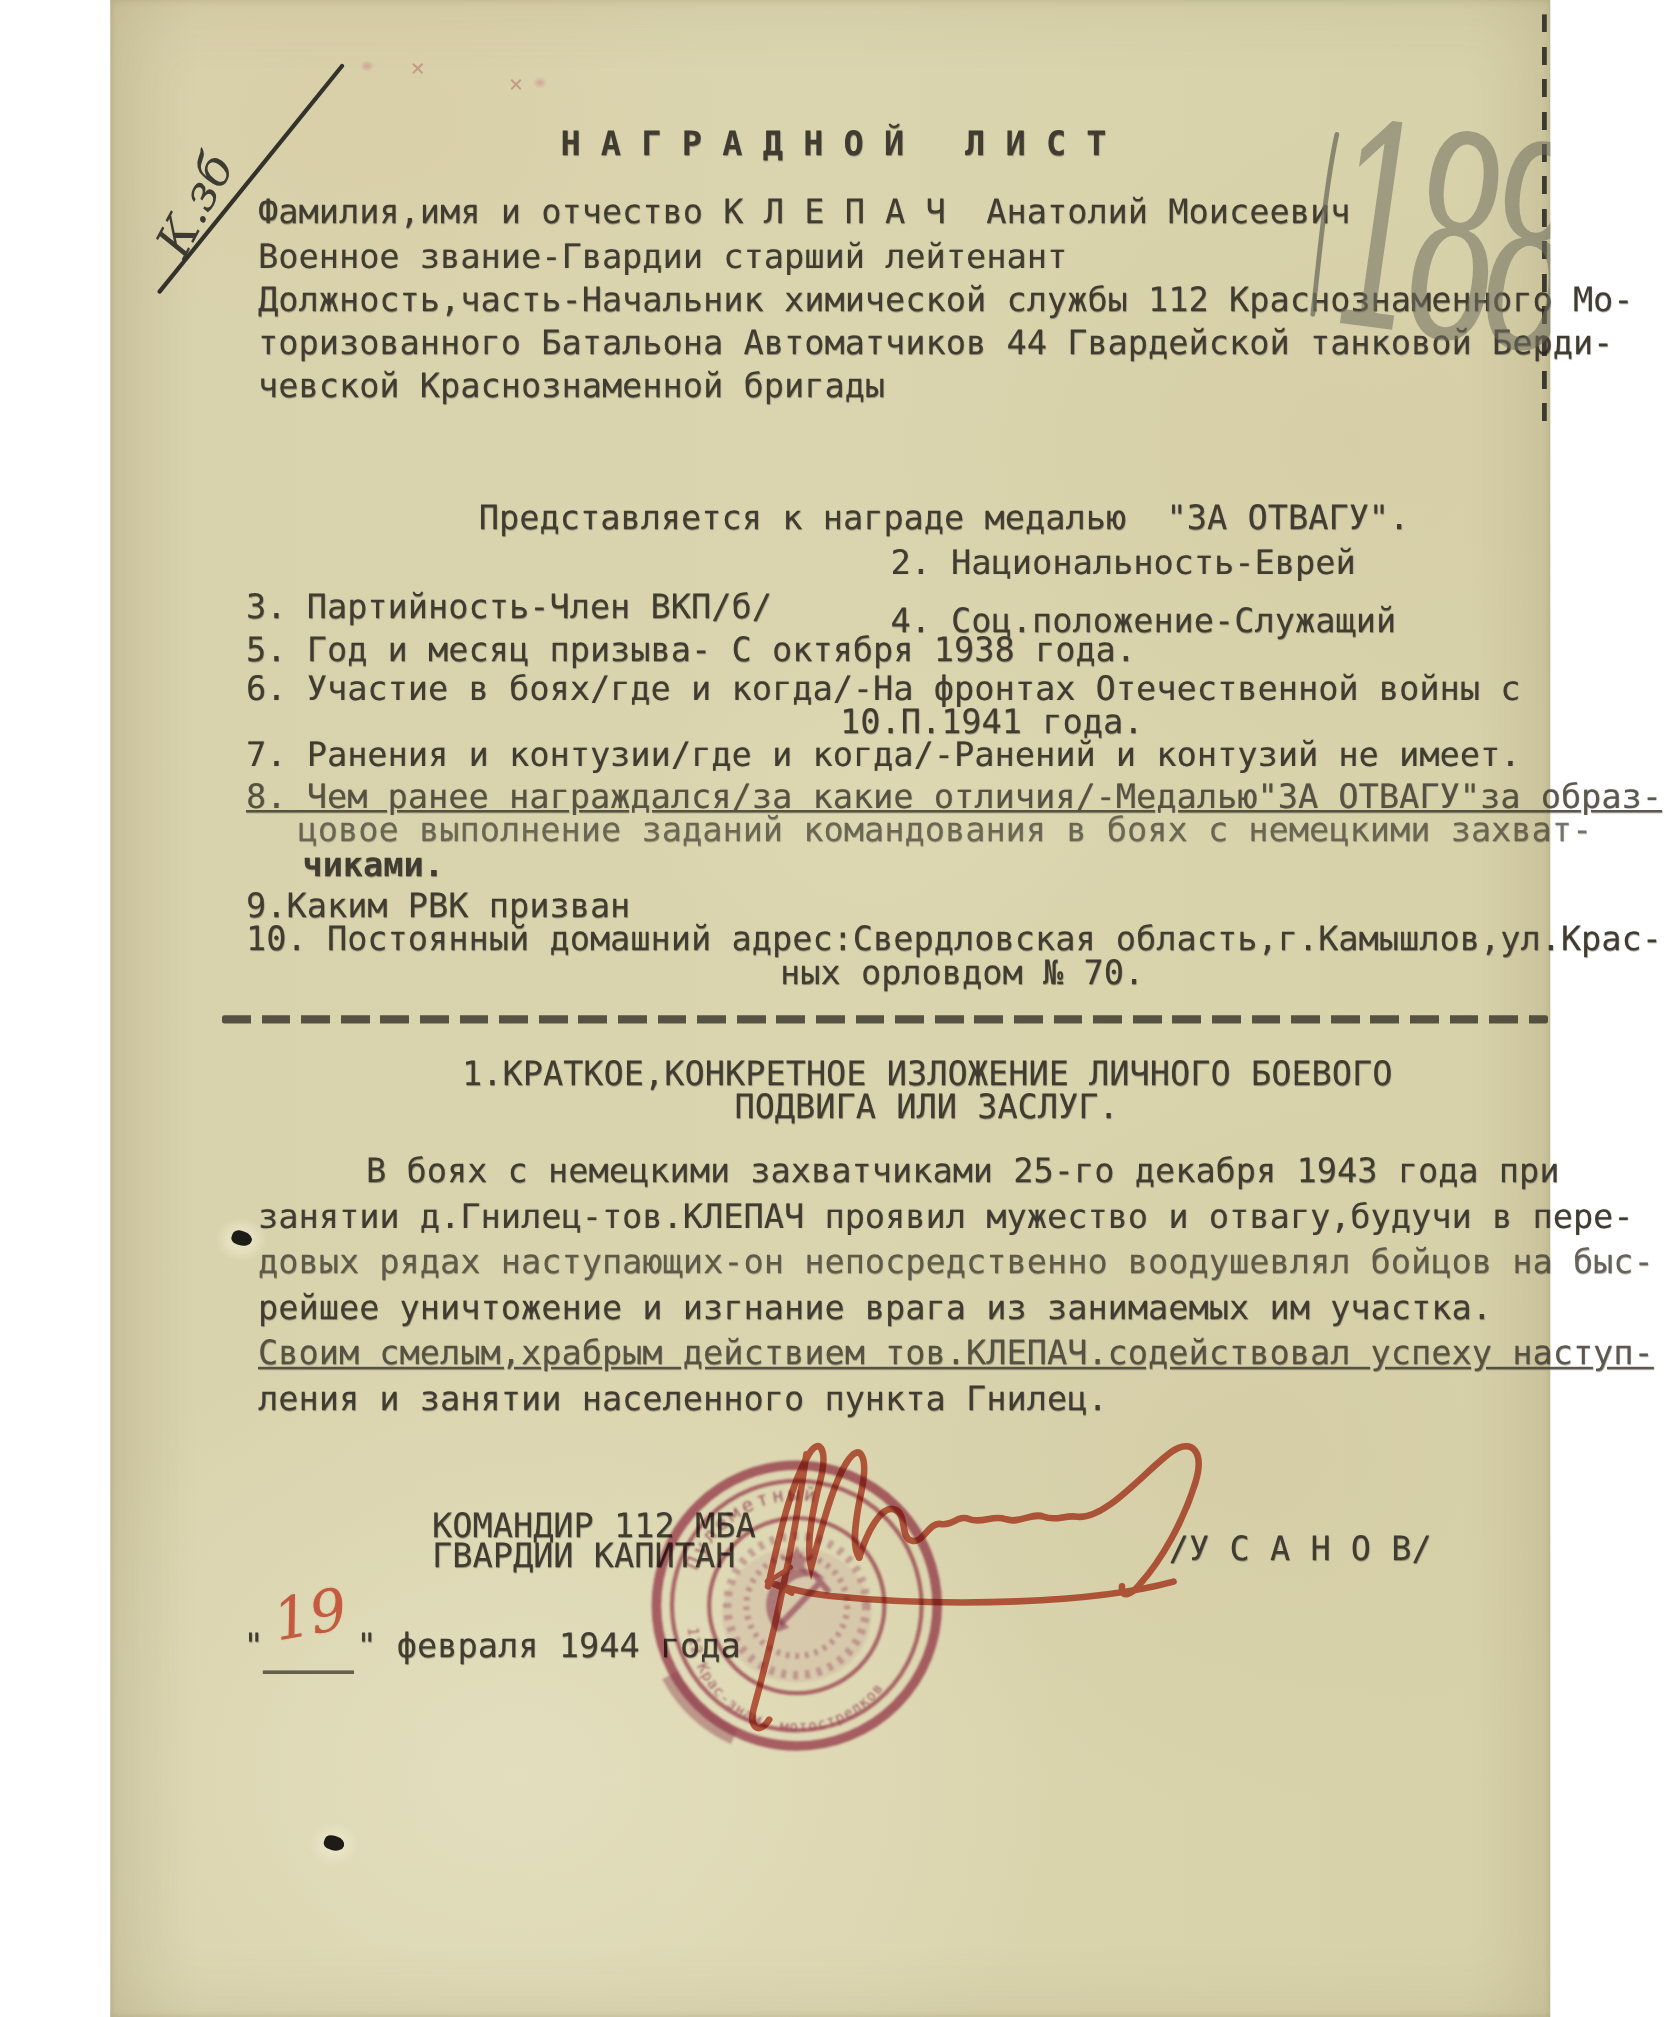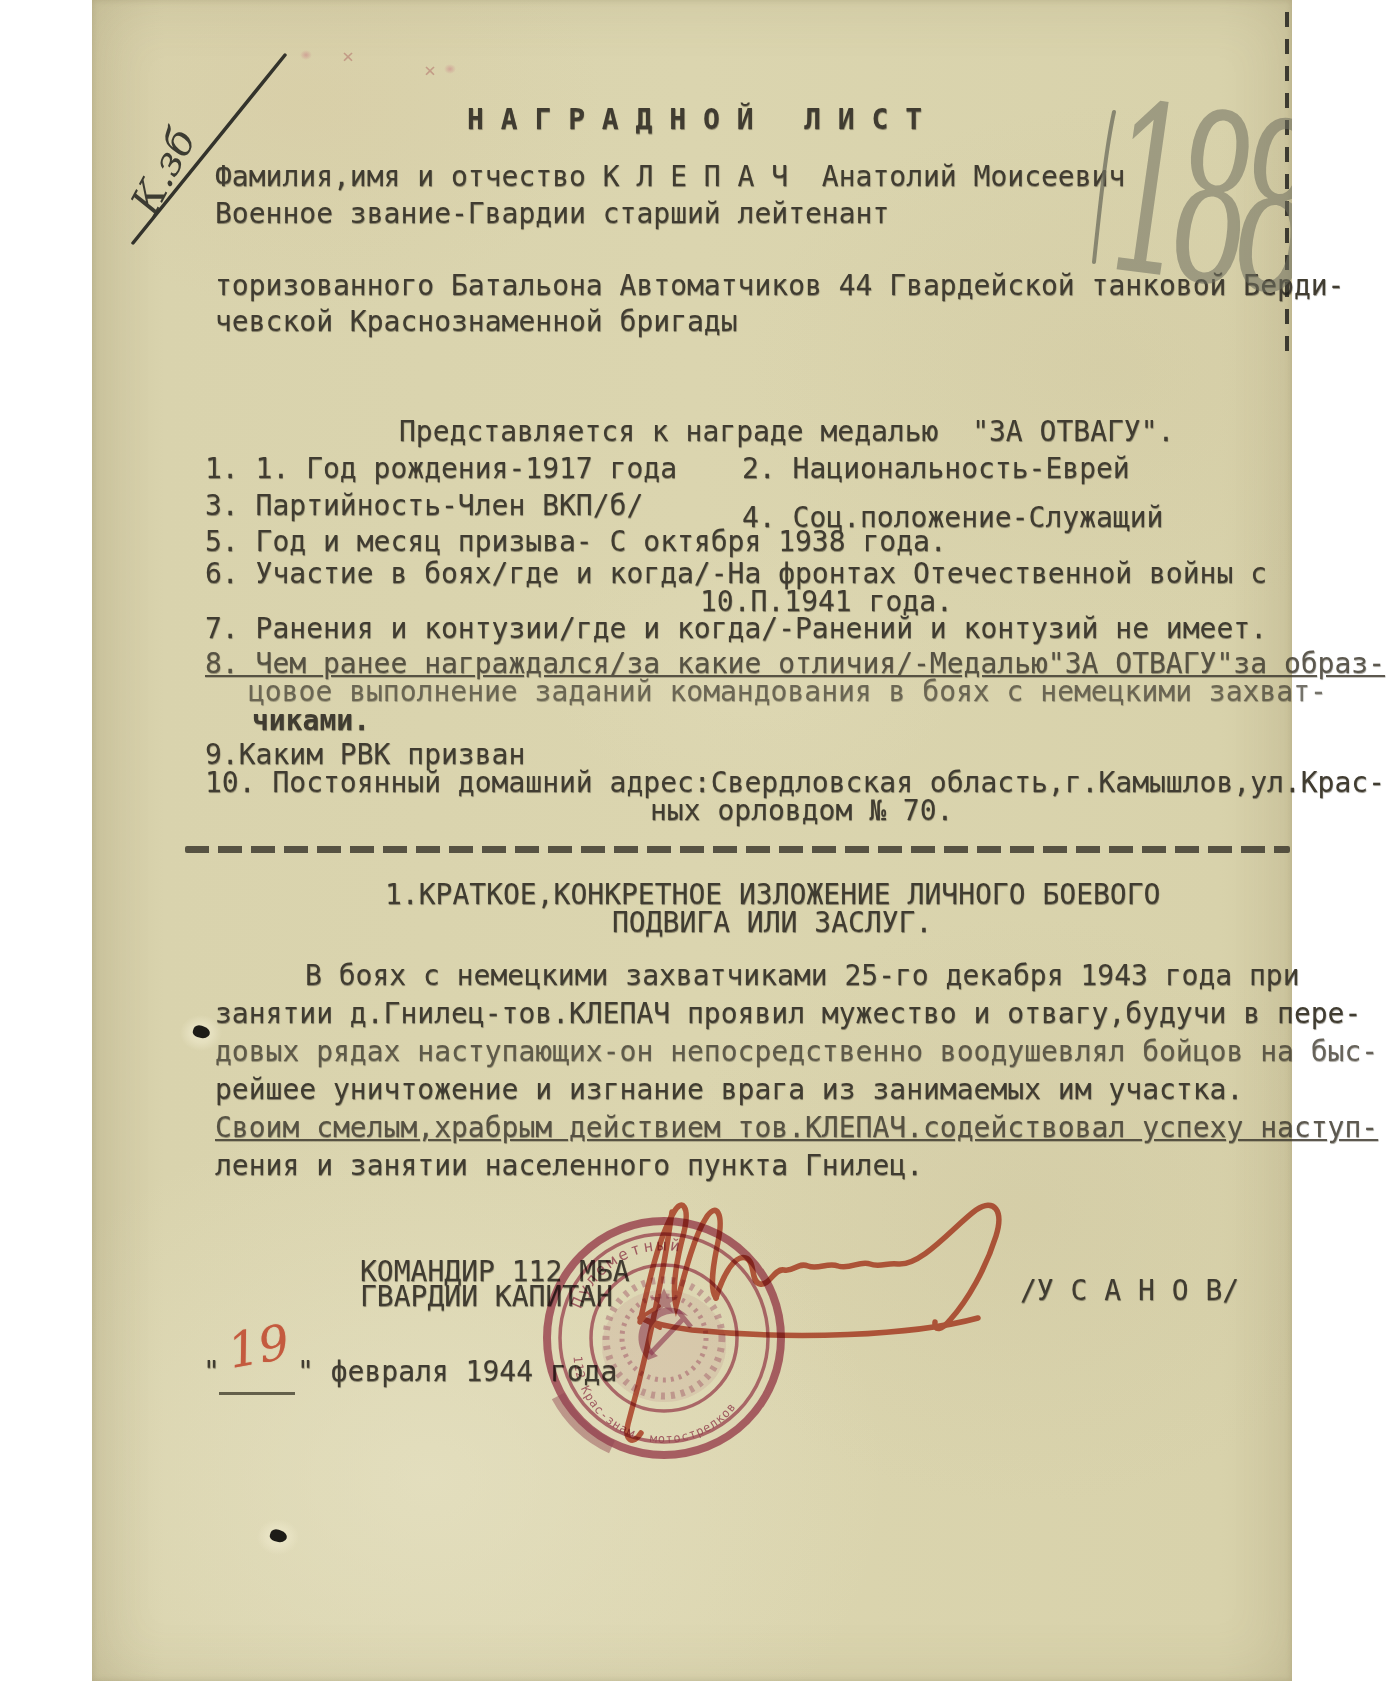--- a/index.html
+++ b/index.html
@@ -36,26 +36,26 @@
 </style>
 </head>
 <body>
 
 <div id="stage">
   <div id="paper">
 
     <div class="t bold" style="left:375px;top:106px;">Н А Г Р А Д Н О Й   Л И С Т</div>
     <div class="t" style="left:123px;top:163px;">Фамилия,имя и отчество К Л Е П А Ч  Анатолий Моисеевич</div>
     <div class="t" style="left:123px;top:200px;">Военное звание-Гвардии старший лейтенант</div>
+    <div class="t" style="left:123px;top:236px;">Должность,часть-Начальник химической службы 112 Краснознаменного Мо-</div>
     <div class="t" style="left:123px;top:272px;">торизованного Батальона Автоматчиков 44 Гвардейской танковой Берди-</div>
     <div class="t" style="left:123px;top:308px;">чевской Краснознаменной бригады</div>
 
     <div class="t" style="left:307px;top:418px;">Представляется к награде медалью  "ЗА ОТВАГУ".</div>
 
-    <div class="t" style="left:113px;top:455px;">1. 1. Год рождения-1917 года</div>
     <div class="t" style="left:650px;top:455px;">2. Национальность-Еврей</div>
     <div class="t" style="left:113px;top:492px;">3. Партийность-Член ВКП/б/</div>
     <div class="t" style="left:650px;top:492px;margin-top:12px;">4. Соц.положение-Служащий</div>
     <div class="t" style="left:113px;top:528px;">5. Год и месяц призыва- С октября 1938 года.</div>
     <div class="t" style="left:113px;top:560px;">6. Участие в боях/где и когда/-На фронтах Отечественной войны с</div>
     <div class="t" style="left:608px;top:588px;">10.П.1941 года.</div>
     <div class="t" style="left:113px;top:615px;">7. Ранения и контузии/где и когда/-Ранений и контузий не имеет.</div>
     <div class="t f85" style="left:113px;top:650px;">8. Чем ранее награждался/за какие отличия/-Медалью"ЗА ОТВАГУ"за образ-</div>
     <div class="t f75" style="left:156px;top:678px;">цовое выполнение заданий командования в боях с немецкими захват-</div>
     <div class="t bold" style="left:160px;top:707px;">чиками.</div>
@@ -70,21 +70,21 @@
 
     <div class="t" style="left:213px;top:962px;">В боях с немецкими захватчиками 25-го декабря 1943 года при</div>
     <div class="t" style="left:123px;top:1000px;">занятии д.Гнилец-тов.КЛЕПАЧ проявил мужество и отвагу,будучи в пере-</div>
     <div class="t f8" style="left:123px;top:1038px;">довых рядах наступающих-он непосредственно воодушевлял бойцов на быс-</div>
     <div class="t" style="left:123px;top:1076px;">рейшее уничтожение и изгнание врага из занимаемых им участка.</div>
     <div class="t f85" style="left:123px;top:1114px;">Своим смелым,храбрым действием тов.КЛЕПАЧ.содействовал успеху наступ-</div>
     <div class="t" style="left:123px;top:1152px;">ления и занятии населенного пункта Гнилец.</div>
 
     <div class="t" style="left:268px;top:1258px;">КОМАНДИР 112 МБА</div>
     <div class="t" style="left:268px;top:1283px;">ГВАРДИИ КАПИТАН</div>
-    <div class="t" style="left:928px;top:1277px;">/У С А Н О В/</div>
+    <div class="t" style="left:882px;top:1277px;">/У С А Н О В/</div>
 
     <div class="t" style="left:111px;top:1358px;">"</div>
     <div style="position:absolute;left:127px;top:1392px;width:76px;height:3px;background:#45412f;opacity:.8;"></div>
     <span class="hand" style="left:136px;top:1318px;font-size:48px;color:#c45a3e;transform:rotate(-10deg);text-shadow:0 0 1px rgba(196,90,62,.6);">19</span>
     <div class="t" style="left:205px;top:1358px;">" февраля 1944 года</div>
 
     <span class="hand" style="left:26px;top:148px;font-size:40px;color:#2c2c26;transform:rotate(-62deg);opacity:.9;">К.зб</span>
     <span class="xmark" style="left:250px;top:44px;">×</span>
     <span class="xmark" style="left:332px;top:58px;">×</span>
     <div class="speck" style="left:208px;top:50px;"></div>

